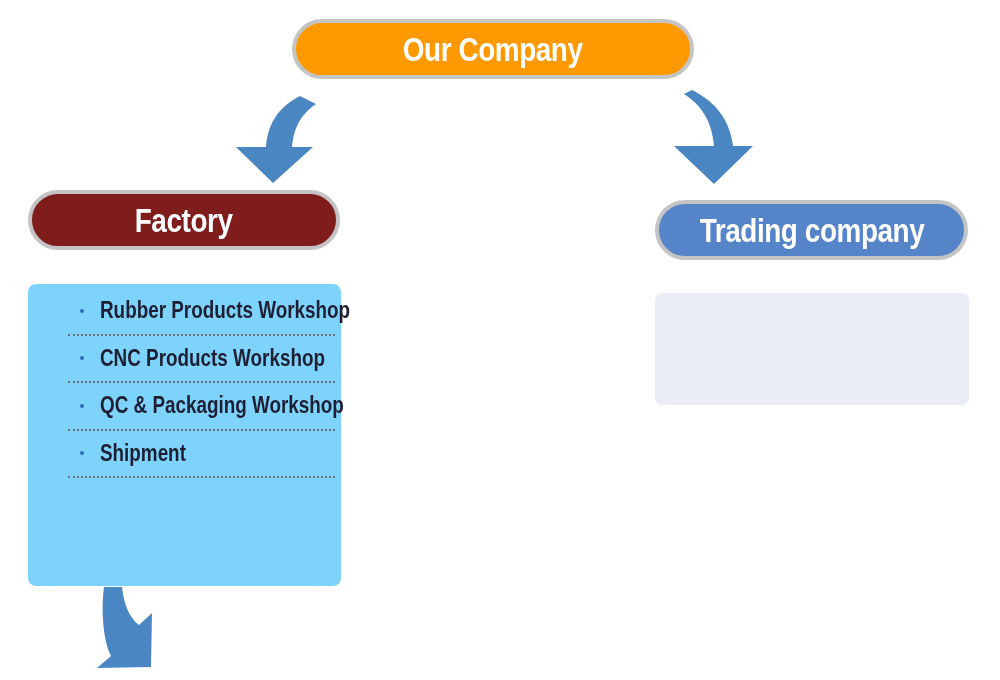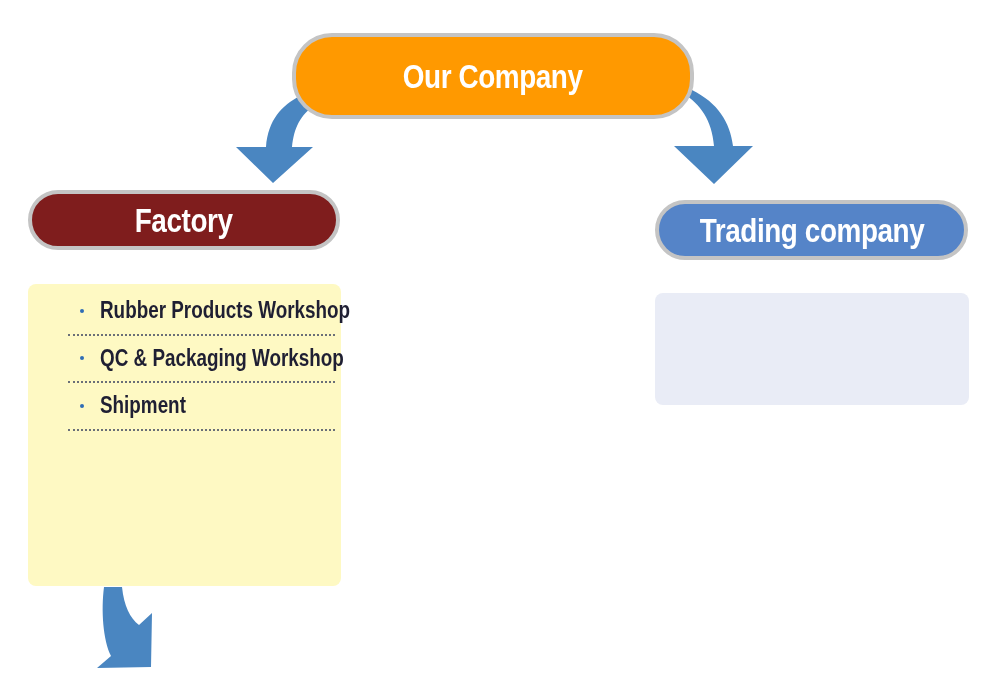--- a/index.html
+++ b/index.html
@@ -3,25 +3,25 @@
 <meta charset="utf-8">
 <style>
   html, body { margin:0; padding:0; }
   body { width:1000px; height:680px; background:#ffffff; position:relative; overflow:hidden;
          font-family:"Liberation Sans", "DejaVu Sans", sans-serif; }
   .pill { position:absolute; box-sizing:border-box; border:4px solid #c4c4c4; border-radius:40px;
           display:flex; align-items:center; justify-content:center; color:#ffffff;
           font-family:"Liberation Sans", sans-serif; font-weight:bold; letter-spacing:-0.5px;
           transform-origin:center; }
   .pill span { display:inline-block; transform:scaleX(0.82); }
-  #root-node { left:292px; top:33px; width:402px; height:86px; background:#ff9900; font-size:34px; }
+  #root-node { left:292px; top:19px; width:402px; height:60px; background:#ff9900; font-size:34px; }
   #factory-node { left:28px; top:190px; width:312px; height:60px; background:#7f1d1d; font-size:34px; }
   #trading-node { left:655px; top:200px; width:313px; height:60px; background:#5584c8; font-size:34px; }
   .list { position:absolute; border-radius:8px; box-sizing:border-box; padding:4px 6px 0 6px; }
-  #factory-list { left:28px; top:284px; width:313px; height:302px; background:#fef9c3;padding-left:40px; }
+  #factory-list { left:28px; top:284px; width:313px; height:302px; background:#7dd3fc;padding-left:40px; }
   #trading-list { left:655px; top:293px; width:314px; height:112px; background:#e9ecf6; }
   .item { position:relative; height:47.5px; border-bottom:2px dotted #6a6f78; display:flex; align-items:center; box-sizing:border-box; }
   #trading-list .item { height:47px; }
   .bullet { width:4px; height:4px; border-radius:50%; background:#2f6db5; margin-left:12px; margin-right:16px; flex:none; }
   .label { font-weight:bold; font-size:23px; color:#1f1f33; display:inline-block; transform:scaleX(0.82); transform-origin:left center; white-space:nowrap; }
   svg.arrow { position:absolute; overflow:visible; }
 </style>
 </head>
 <body>
 
@@ -43,20 +43,24 @@
   <span>Trading company</span>
 </div>
 
 <div class="list" id="factory-list">
   <div class="item">
       <span class="bullet"></span>
       <span class="label">Rubber Products Workshop</span>
     </div>
   <div class="item">
       <span class="bullet"></span>
+      <span class="label">CNC Products Workshop</span>
+    </div>
+  <div class="item">
+      <span class="bullet"></span>
       <span class="label">QC &amp; Packaging Workshop</span>
     </div>
   <div class="item">
       <span class="bullet"></span>
       <span class="label">Shipment</span>
     </div>
 </div>
 
 <div class="list" id="trading-list">
 </div>

